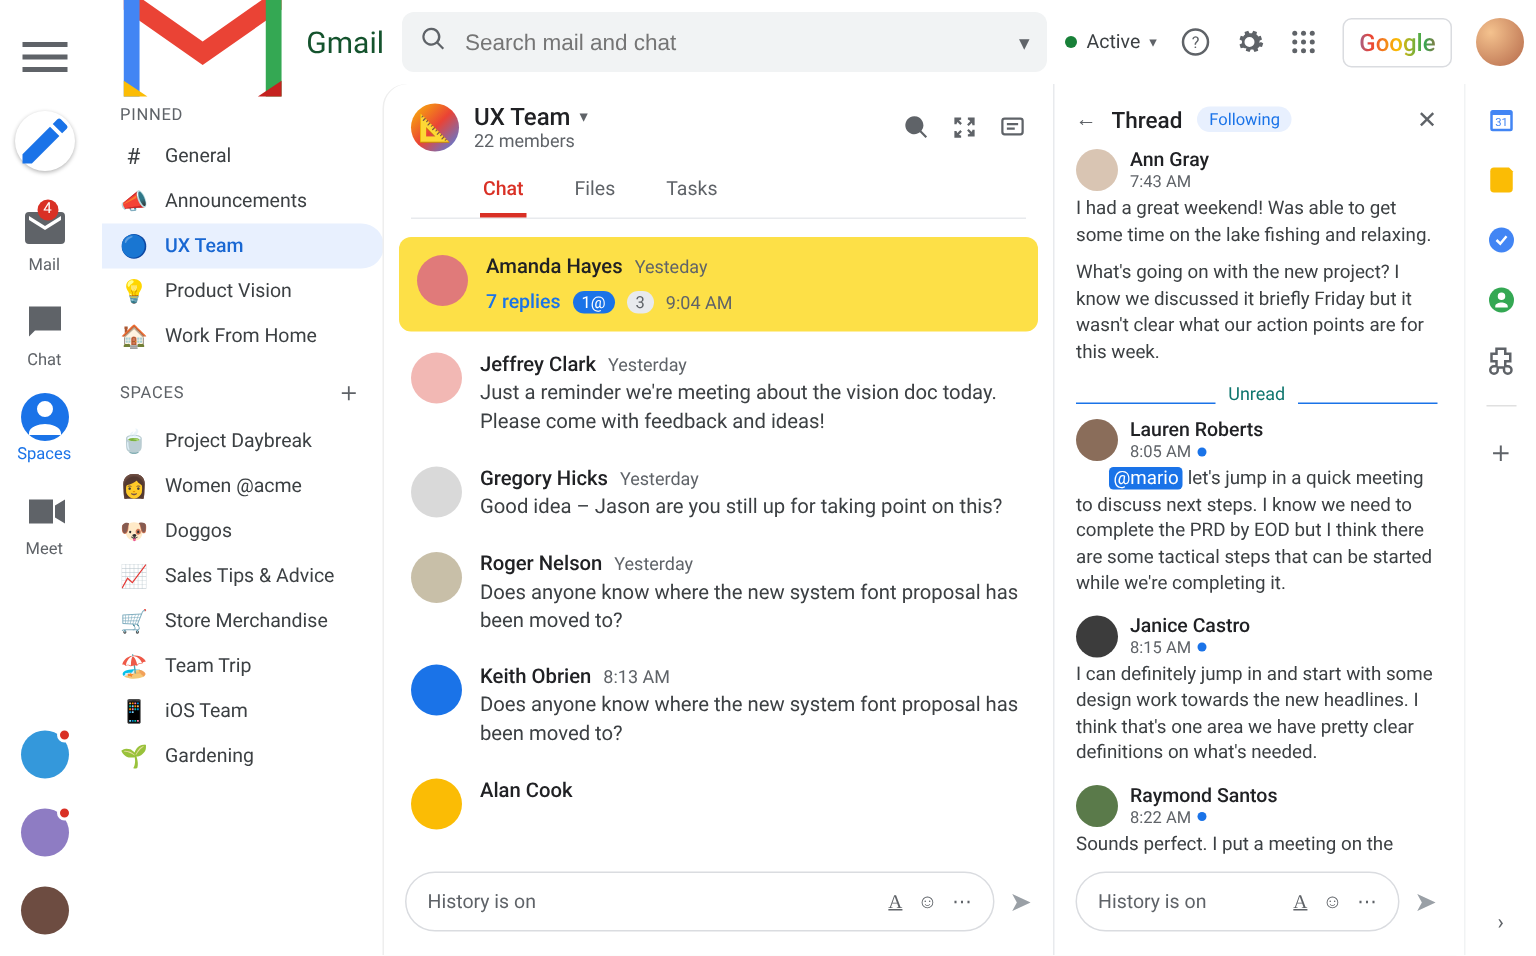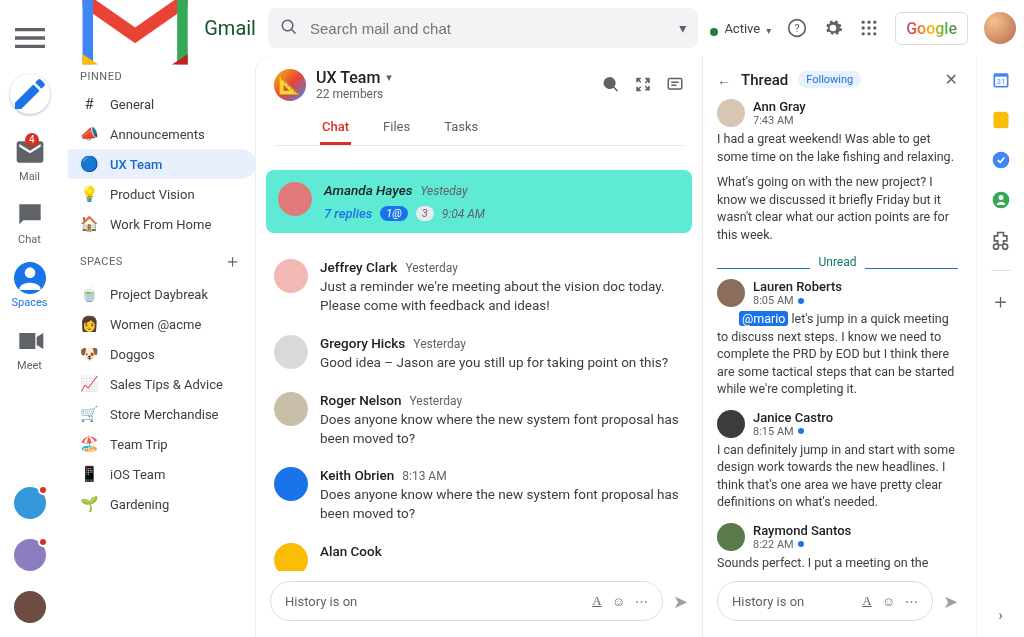--- a/index.html
+++ b/index.html
@@ -18,21 +18,21 @@
   .rail-avatar { width:32px; height:32px; border-radius:50%; background:#ccc; position:relative; margin-bottom:4px; }
   .rail-avatar .dot { position:absolute; width:10px; height:10px; background:#d93025; border:2px solid #fff; border-radius:50%; right:-2px; top:-2px; }
   
   .main { flex:1; display:flex; flex-direction:column; }
   .topbar { height:56px; display:flex; align-items:center; padding:0 8px 0 0; gap:12px; }
   .logo { display:flex; align-items:center; gap:6px; padding-left:12px; width:196px; }
   .logo-txt { font-size:20px; color:#14532d; }
   .search { flex:1; max-width:500px; height:40px; background:#f1f3f4; border-radius:8px; display:flex; align-items:center; padding:0 12px; gap:12px; color:#5f6368; }
   .search input { flex:1; border:none; background:transparent; font-size:15px; outline:none; color:#202124; }
   .topbar-right { margin-left:auto; display:flex; align-items:center; gap:16px; }
-  .status-chip { display:flex; align-items:flex-end; gap:6px; color:#3c4043; font-size:13px; cursor:pointer; }
+  .status-chip { display:flex; align-items:center; gap:6px; color:#3c4043; font-size:13px; cursor:pointer; }
   .status-dot { width:8px; height:8px; background:#188038; border-radius:50%; }
   .topbar-ico { width:20px; height:20px; color:#5f6368; cursor:pointer; }
   .google-logo { font-size:16px; font-weight:500; background:linear-gradient(90deg,#4285f4,#ea4335,#fbbc05,#34a853,#ea4335); -webkit-background-clip:text; color:transparent; padding:6px 10px; border:1px solid #dadce0; border-radius:6px; }
   .profile-img { width:32px; height:32px; border-radius:50%; background:#f4b400; }
   
   .body { flex:1; display:flex; overflow:hidden; }
   
   .sidebar { width:196px; padding:4px 0 0 8px; overflow-y:auto; }
   .side-section-hdr { font-size:11px; letter-spacing:.5px; color:#5f6368; text-transform:uppercase; padding:10px 8px 6px 12px; display:flex; align-items:center; }
   .side-section-hdr .plus { margin-left:auto; color:#5f6368; cursor:pointer; font-size:18px; padding-right:6px; }
@@ -49,21 +49,21 @@
   .space-avatar { width:32px; height:32px; border-radius:50%; background:linear-gradient(135deg,#fbbc05,#ea4335,#4285f4); display:flex; align-items:center; justify-content:center; font-size:18px; }
   .chat-title { font-size:16px; font-weight:500; display:flex; align-items:center; gap:6px; }
   .chat-sub { font-size:12px; color:#5f6368; }
   .chat-hdr-actions { margin-left:auto; display:flex; gap:14px; color:#5f6368; }
   .tabs { display:flex; gap:30px; margin-top:10px; border-bottom:1px solid #e8eaed; padding-left:46px; }
   .tab { padding:8px 2px; font-size:13px; color:#5f6368; cursor:pointer; border-bottom:3px solid transparent; }
   .tab.active { color:#d93025; border-bottom-color:#d93025; font-weight:500; }
   
   .messages { flex:1; overflow-y:auto; padding:8px 0; }
   .msg { display:flex; gap:12px; padding:10px 18px; }
-  .msg.highlight { background:#5eead4; border-radius:8px; margin:16px 10px; padding:12px 12px;font-style:italic; }
+  .msg.highlight { background:#fde047; border-radius:8px; margin:4px 10px; padding:12px 12px; }
   .avatar { width:34px; height:34px; border-radius:50%; background:#ccc; flex-shrink:0; }
   .msg-body { flex:1; min-width:0; }
   .msg-head { display:flex; align-items:baseline; gap:8px; }
   .msg-name { font-weight:500; font-size:13.5px; }
   .msg-ts { font-size:12px; color:#5f6368; }
   .msg-text { font-size:13.5px; color:#3c4043; margin-top:2px; line-height:1.4; }
   .replies-row { display:flex; align-items:center; gap:8px; margin-top:8px; font-size:13px; }
   .replies-link { color:#1a73e8; font-weight:500; cursor:pointer; }
   .pill { background:#1a73e8; color:#fff; border-radius:10px; font-size:11px; padding:1px 6px; }
   .pill.gray { background:#e8eaed; color:#5f6368; }

